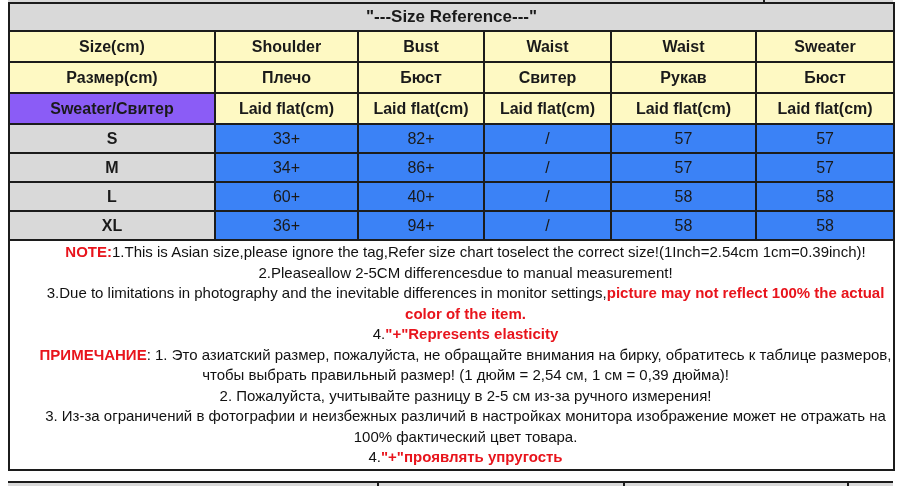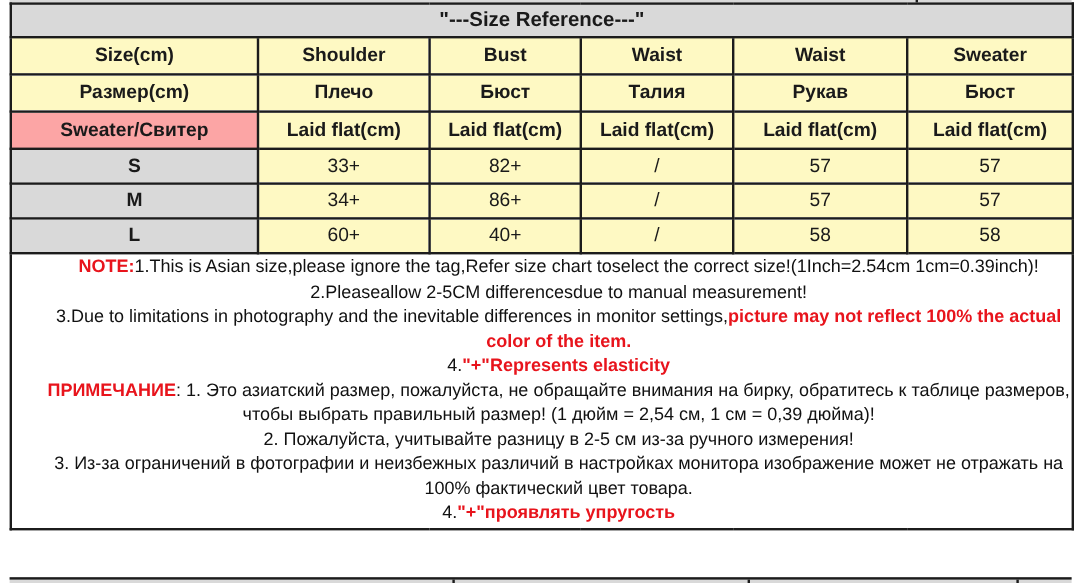--- a/index.html
+++ b/index.html
@@ -2,24 +2,24 @@
 <html><head>
 <meta charset="utf-8">
 <style>
   html,body{margin:0;padding:0;background:#ffffff;}
   body{font-family:"Liberation Sans","DejaVu Sans",sans-serif;width:900px;height:486px;overflow:hidden;position:relative;}
   .top-remnant{position:absolute;top:0;left:8px;width:885px;height:2px;background:#d9d9d9;}
   .top-remnant .tick{position:absolute;left:755px;top:0;width:2px;height:2px;background:#1c1c1c;}
   table.size-table{position:absolute;top:2px;left:8px;width:885px;border-collapse:collapse;table-layout:fixed;}
   table.size-table td{border:2px solid #1c1c1c;text-align:center;vertical-align:middle;font-size:16px;color:#1a1a1a;padding:0;overflow:hidden;}
   tr.title-row td{height:26px;font-weight:bold;font-size:17px;background:#d9d9d9;}
-  td.gray{background:#fca5a5;}
+  td.gray{background:#8b5cf6;}
   td.hdr{font-weight:bold;background:#fef9c3;}
   tr.hrow td{height:29px;}
-  tr.drow td{height:27px;background:#fef9c3;}
+  tr.drow td{height:27px;background:#3b82f6;}
   tr.drow td.size-col{background:#d9d9d9;font-weight:bold;}
   td.red-cell{color:#e8141c;font-weight:bold;font-size:17px;}
   td.notes-cell{background:#ffffff;text-align:left;vertical-align:top;height:228px;padding:3px 2px 0 3px;}
   .note-line{font-size:15px;line-height:20.5px;color:#111111;letter-spacing:0;margin-left:28px;}
   .note-line .red{color:#e8141c;}
   .note-line .b{font-weight:bold;}
   .bottom-remnant{position:absolute;left:8px;top:481px;width:885px;height:5px;background:#d9d9d9;border-top:2px solid #1c1c1c;}
   .bottom-remnant .vline{position:absolute;top:0;width:2px;height:5px;background:#1c1c1c;}
 </style>
 </head>
@@ -47,21 +47,21 @@
     <td class="hdr">Shoulder</td>
     <td class="hdr">Bust</td>
     <td class="hdr">Waist</td>
     <td class="hdr">Waist</td>
     <td class="hdr">Sweater</td>
   </tr>
   <tr class="hrow">
     <td class="hdr">Размер(cm)</td>
     <td class="hdr">Плечо</td>
     <td class="hdr">Бюст</td>
-    <td class="hdr">Талия</td>
+    <td class="hdr">Свитер</td>
     <td class="hdr">Рукав</td>
     <td class="hdr">Бюст</td>
   </tr>
   <tr class="hrow">
     <td class="gray red-cell">Sweater/Свитер</td>
     <td class="hdr">Laid flat(cm)</td>
     <td class="hdr">Laid flat(cm)</td>
     <td class="hdr">Laid flat(cm)</td>
     <td class="hdr">Laid flat(cm)</td>
     <td class="hdr">Laid flat(cm)</td>
@@ -83,20 +83,28 @@
     <td>57</td>
   </tr>
   <tr class="drow">
     <td class="size-col">L</td>
     <td>60+</td>
     <td>40+</td>
     <td>/</td>
     <td>58</td>
     <td>58</td>
   </tr>
+  <tr class="drow">
+    <td class="size-col">XL</td>
+    <td>36+</td>
+    <td>94+</td>
+    <td>/</td>
+    <td>58</td>
+    <td>58</td>
+  </tr>
   <tr>
     <td colspan="6" class="notes-cell">
           <div class="note-line"><span class="red b">NOTE:</span><span class="">1.This is Asian size,please ignore the tag,Refer size chart toselect the correct size!(1Inch=2.54cm 1cm=0.39inch)!</span></div>
           <div class="note-line"><span class="">2.Pleaseallow 2-5CM differencesdue to manual measurement!</span></div>
           <div class="note-line"><span class="">3.Due to limitations in photography and the inevitable differences in monitor settings,</span><span class="red b">picture may not reflect 100% the actual color of the item.</span></div>
           <div class="note-line"><span class="">4.</span><span class="red b">"+"Represents elasticity</span></div>
           <div class="note-line"><span class="red b">ПРИМЕЧАНИЕ</span><span class="">: 1. Это азиатский размер, пожалуйста, не обращайте внимания на бирку, обратитесь к таблице размеров, чтобы выбрать правильный размер! (1 дюйм = 2,54 см, 1 см = 0,39 дюйма)!</span></div>
           <div class="note-line"><span class="">2. Пожалуйста, учитывайте разницу в 2-5 см из-за ручного измерения!</span></div>
           <div class="note-line"><span class="">3. Из-за ограничений в фотографии и неизбежных различий в настройках монитора изображение может не отражать на 100% фактический цвет товара.</span></div>
           <div class="note-line"><span class="">4.</span><span class="red b">"+"проявлять упругость</span></div>

